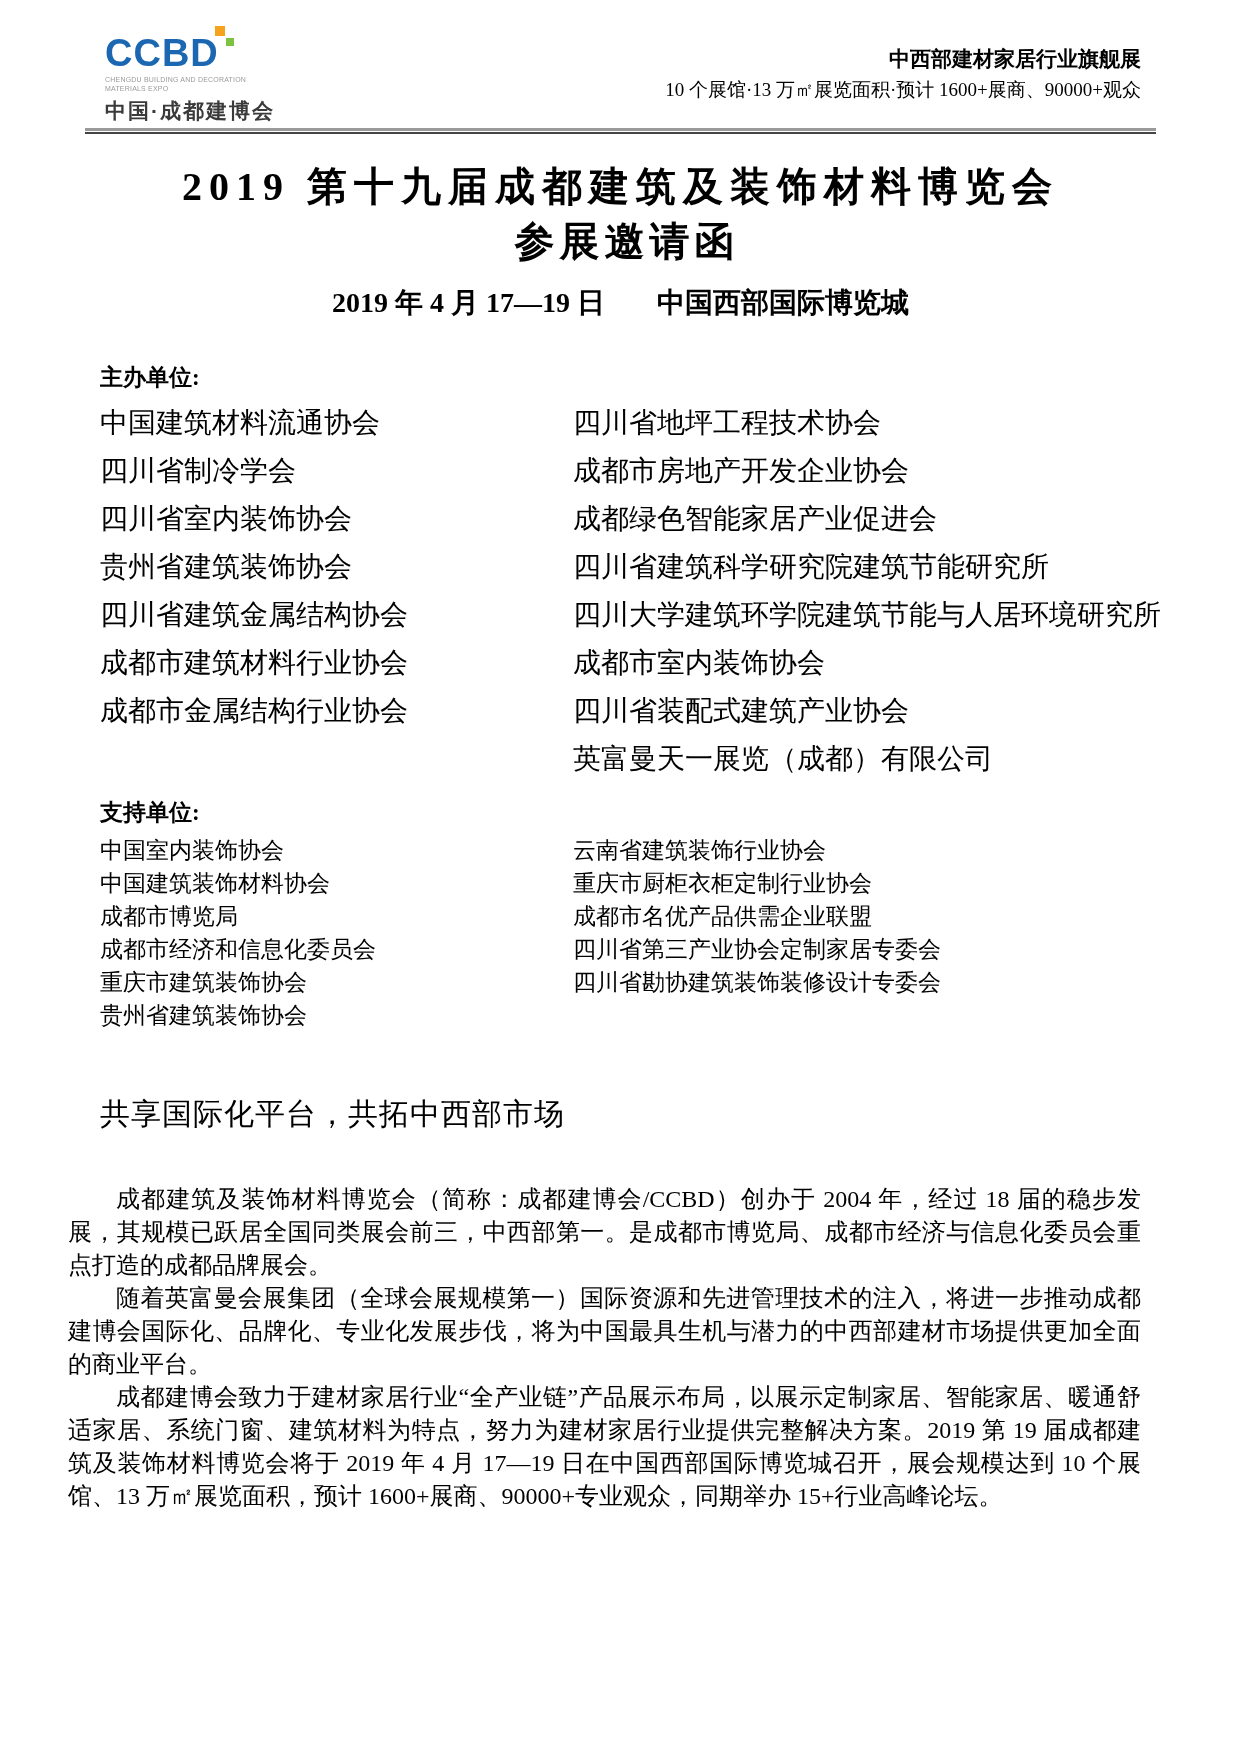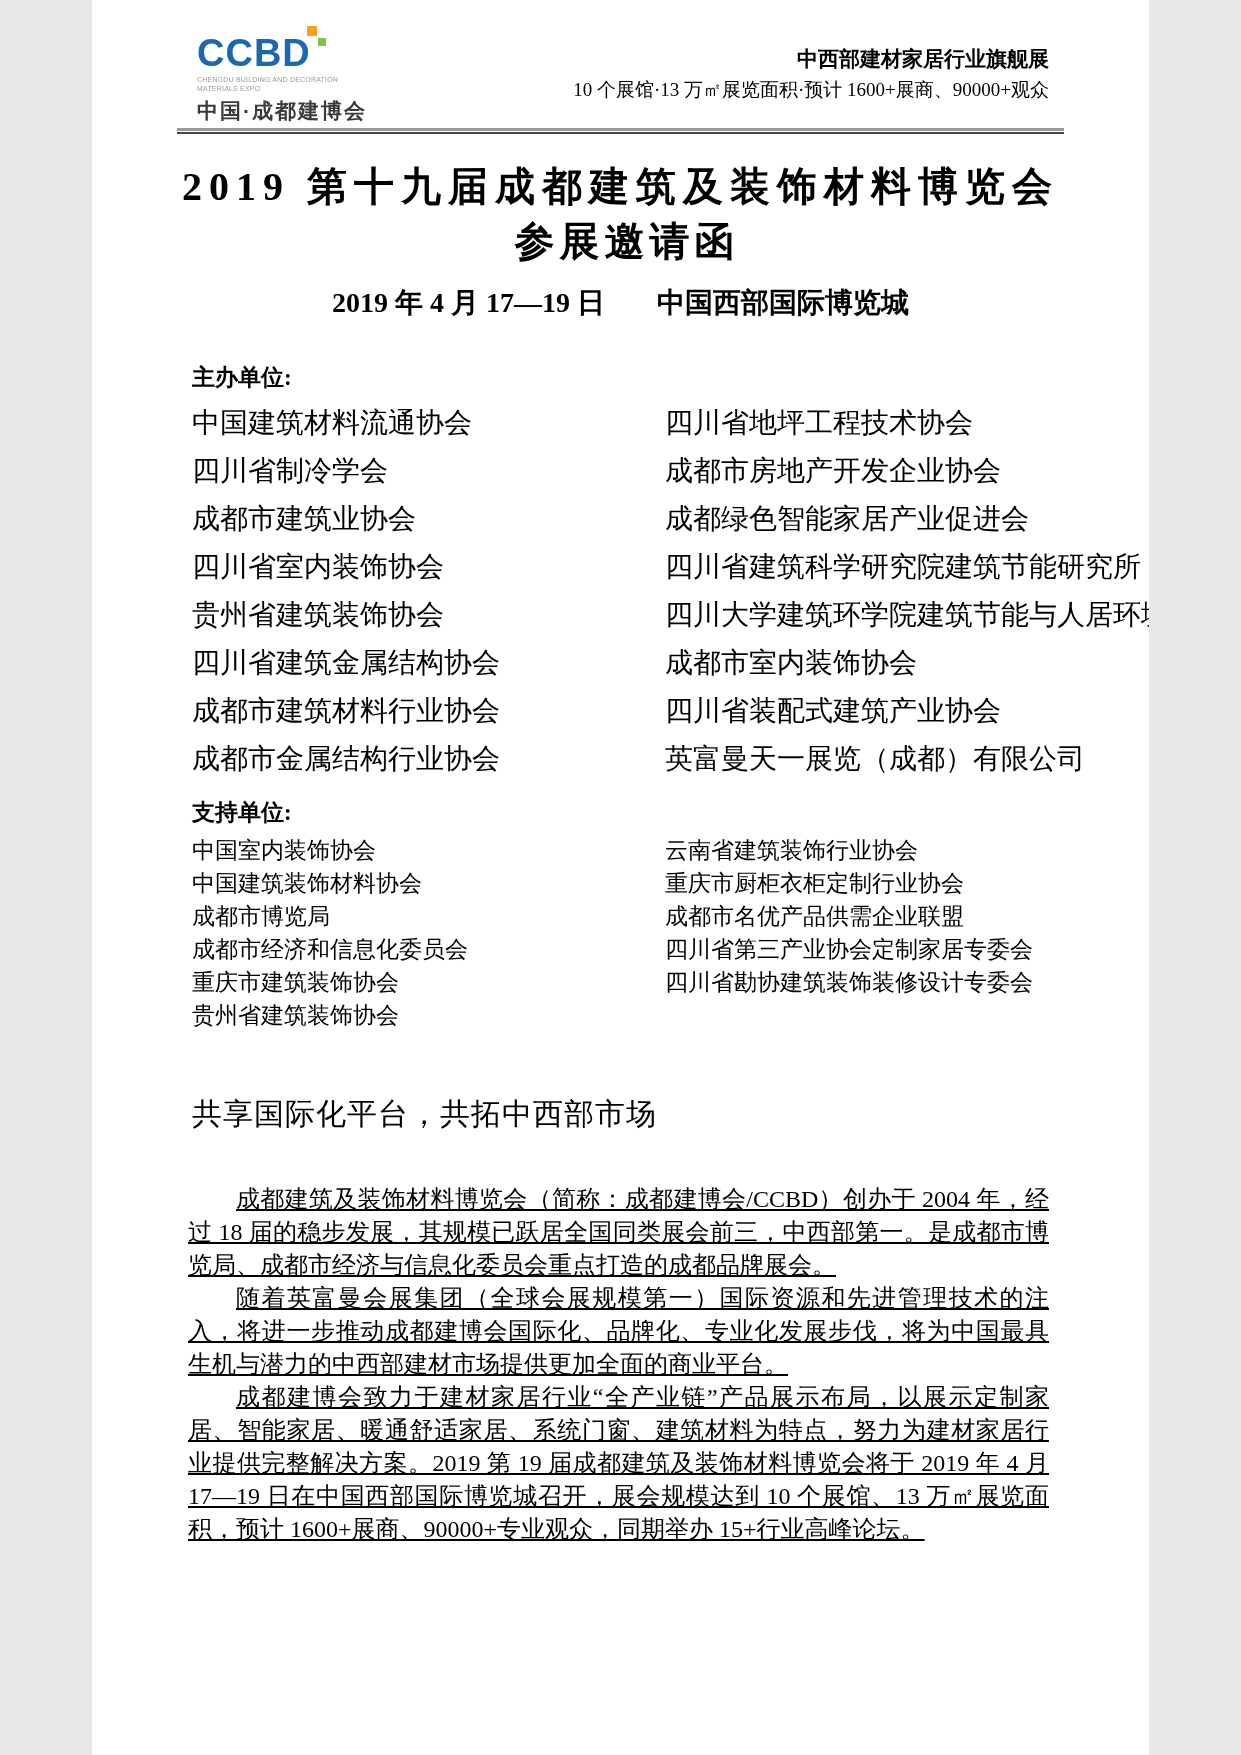--- a/index.html
+++ b/index.html
@@ -1,18 +1,18 @@
 <!DOCTYPE html>
 <html><head>
 <meta charset="utf-8">
 <style>
   html,body { margin:0; padding:0; background:#e8e8e8; }
   .page {
     position:relative;
-    width:1057px; height:1755px;
+    width:1241px; height:1755px;
     margin:0 auto;
     background:#ffffff;
     overflow:hidden;
     color:#000;
     font-family:"Liberation Serif","DejaVu Serif",serif;
   }
 
   
   .hdr { display:flex; justify-content:space-between; align-items:flex-start; padding:34px 100px 0 105px; }
   .logo { position:relative; }
@@ -62,21 +62,21 @@
   .cols ul { list-style:none; margin:0; padding:0; }
   .org-cols li { font-size:28px; line-height:48px; white-space:nowrap; }
   .sup-label { margin-top:14px; }
   .sup-cols li { font-size:23px; line-height:33px; white-space:nowrap; }
 
   
   .intro-heading {
     margin:62px 0 0 100px;
     font-size:30px; font-weight:normal; letter-spacing:1px;
   }
-  .body-text { margin:48px 100px 0 96px;text-decoration:underline; }
+  .body-text { margin:48px 100px 0 68px; }
   .para {
     margin:0; font-size:24px; line-height:33px;
     text-align:justify; text-indent:2em;
   }
 </style>
 </head>
 <body>
 
 <div class="page">
 
@@ -111,21 +111,20 @@
     <span>2019 年 4 月 17—19 日</span>
     <span>中国西部国际博览城</span>
   </div>
 
   <div class="sec-label org-label">主办单位:</div>
   <div class="cols org-cols">
     <ul>
 
     <li>中国建筑材料流通协会</li>
         <li>四川省制冷学会</li>
-        <li>成都市建筑业协会</li>
         <li>四川省室内装饰协会</li>
         <li>贵州省建筑装饰协会</li>
         <li>四川省建筑金属结构协会</li>
         <li>成都市建筑材料行业协会</li>
         <li>成都市金属结构行业协会</li>
       </ul>
     <ul>
 
     <li>四川省地坪工程技术协会</li>
         <li>成都市房地产开发企业协会</li>

